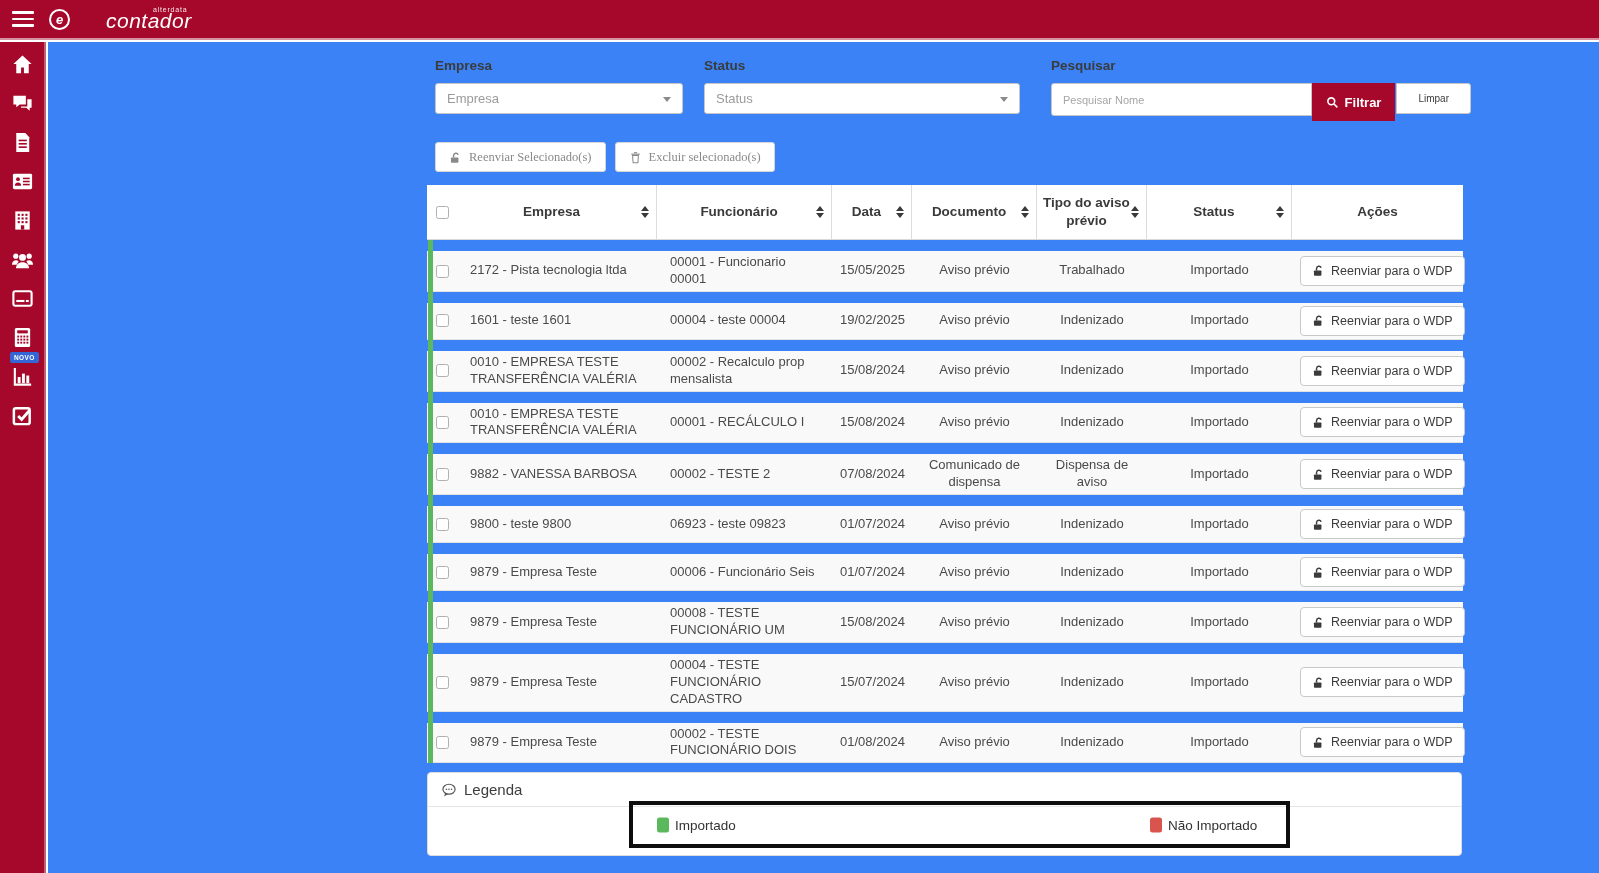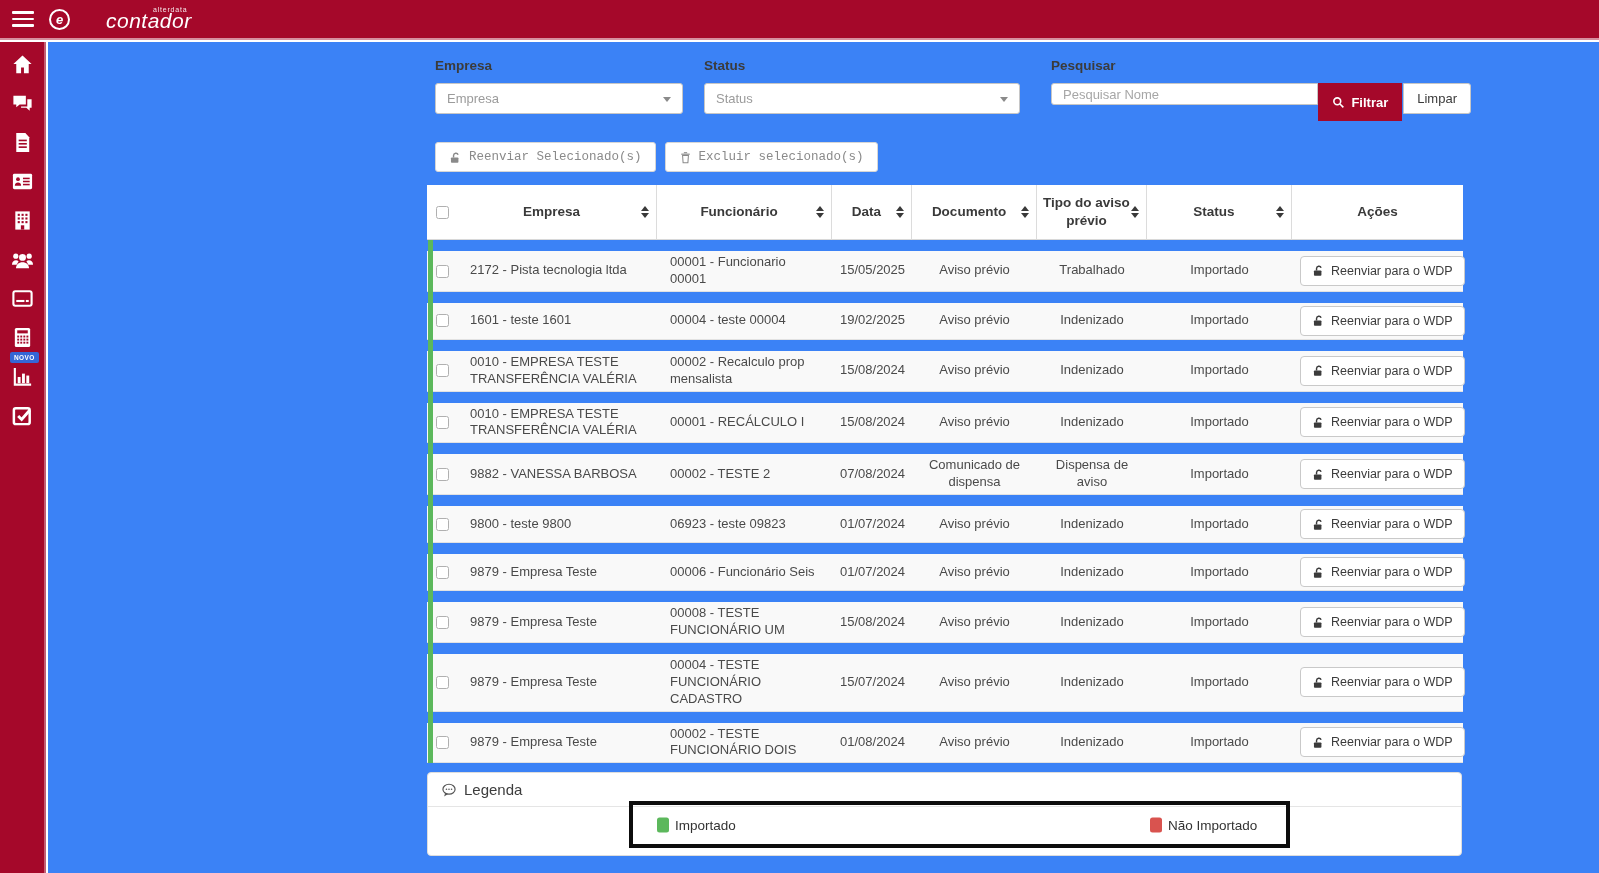--- a/index.html
+++ b/index.html
@@ -46,39 +46,39 @@
   .selectbox {
     position:relative; height:31px; border:1px solid #c6c6c6; border-radius:3px; background:#fff;
     display:flex; align-items:center; padding:0 26px 0 11px; font-size:13px; color:#9b9b9b; cursor:pointer;
   }
   .selectbox .caret {
     position:absolute; right:11px; top:13px; width:0; height:0;
     border-left:4px solid transparent; border-right:4px solid transparent; border-top:5px solid #8a8a8a;
   }
   .search-row { display:flex; }
   .search-input {
-    width:281px; height:22px; border:1px solid #c6c6c6; border-radius:3px 0 0 3px;
-    padding:0 11px; font-size:13px; color:#555; font-family:"Liberation Sans",sans-serif; outline:none;
+    width:281px; height:33px; border:1px solid #c6c6c6; border-radius:3px 0 0 3px;
+    padding:0 11px; font-size:11px; color:#555; font-family:"Liberation Sans",sans-serif; outline:none;
   }
   .search-input::placeholder { color:#a6a6a6; }
   .btn-filtrar {
     height:38px; padding:0 13px; background:var(--brand); color:#fff; border:1px solid var(--brand);
     font-size:13px; font-weight:bold; display:flex; align-items:center; gap:6px; cursor:pointer;
     font-family:"Liberation Sans",sans-serif;
   }
   .btn-limpar {
-    height:31px; padding:0 13px; margin-left:1px; background:#fff; color:#3b3b3b; border:1px solid #c6c6c6;
-    border-radius:0 3px 3px 0; font-size:13px; cursor:pointer; font-family:"Liberation Sans",sans-serif;
+    height:31px; padding:0 21px; margin-left:1px; background:#fff; color:#3b3b3b; border:1px solid #c6c6c6;
+    border-radius:0 3px 3px 0; font-size:10px; cursor:pointer; font-family:"Liberation Sans",sans-serif;
   }
   
   .bulk { position:absolute; left:387px; top:100px; display:flex; gap:9px; }
   .btn-bulk {
     height:30px; padding:0 13px; background:#fff; border:1px solid #d6d6d6; border-radius:3px;
     color:#8a8a8a; font-size:12.5px; display:flex; align-items:center; gap:7px; cursor:pointer;
-    font-family:Liberation Mono, monospace;
+    font-family:Liberation Serif, serif;
   }
   .btn-bulk svg { width:13px; height:13px; }
   
   .table-zone { position:absolute; left:379px; top:132px; width:1036px; }
   .green-bar { position:absolute; left:1px; top:66px; bottom:11px; width:5px; background:var(--success); z-index:3; }
   table { width:100%; border-collapse:separate; border-spacing:0 11px; table-layout:fixed; }
   thead th {
     height:55px; background:#fff; border-right:1px solid #dcdcdc; border-bottom:1px solid #d8d8d8;
     font-size:13.5px; font-weight:bold; color:#3a3a3a; vertical-align:middle; text-align:center;
     position:relative; padding:0 16px 0 6px; line-height:1.35;

